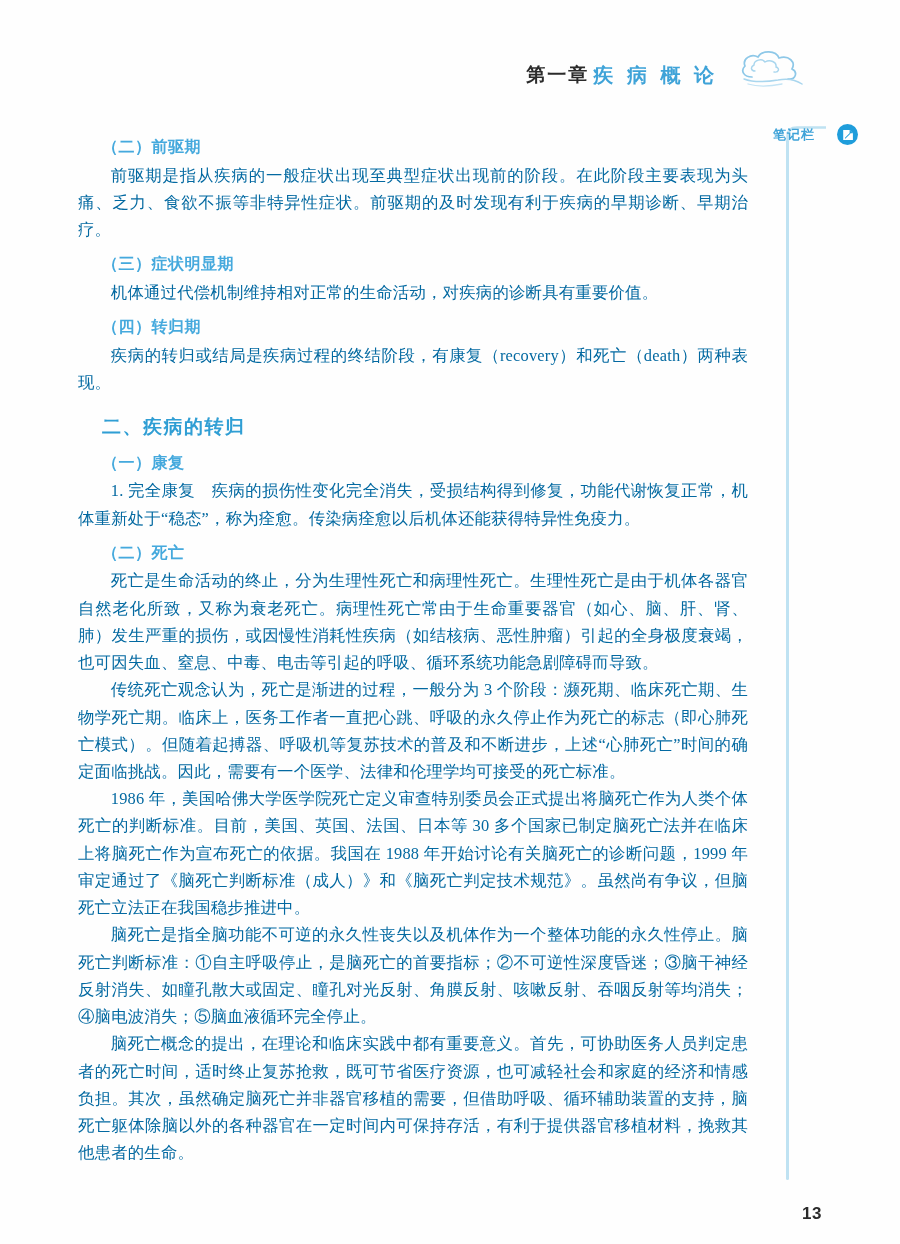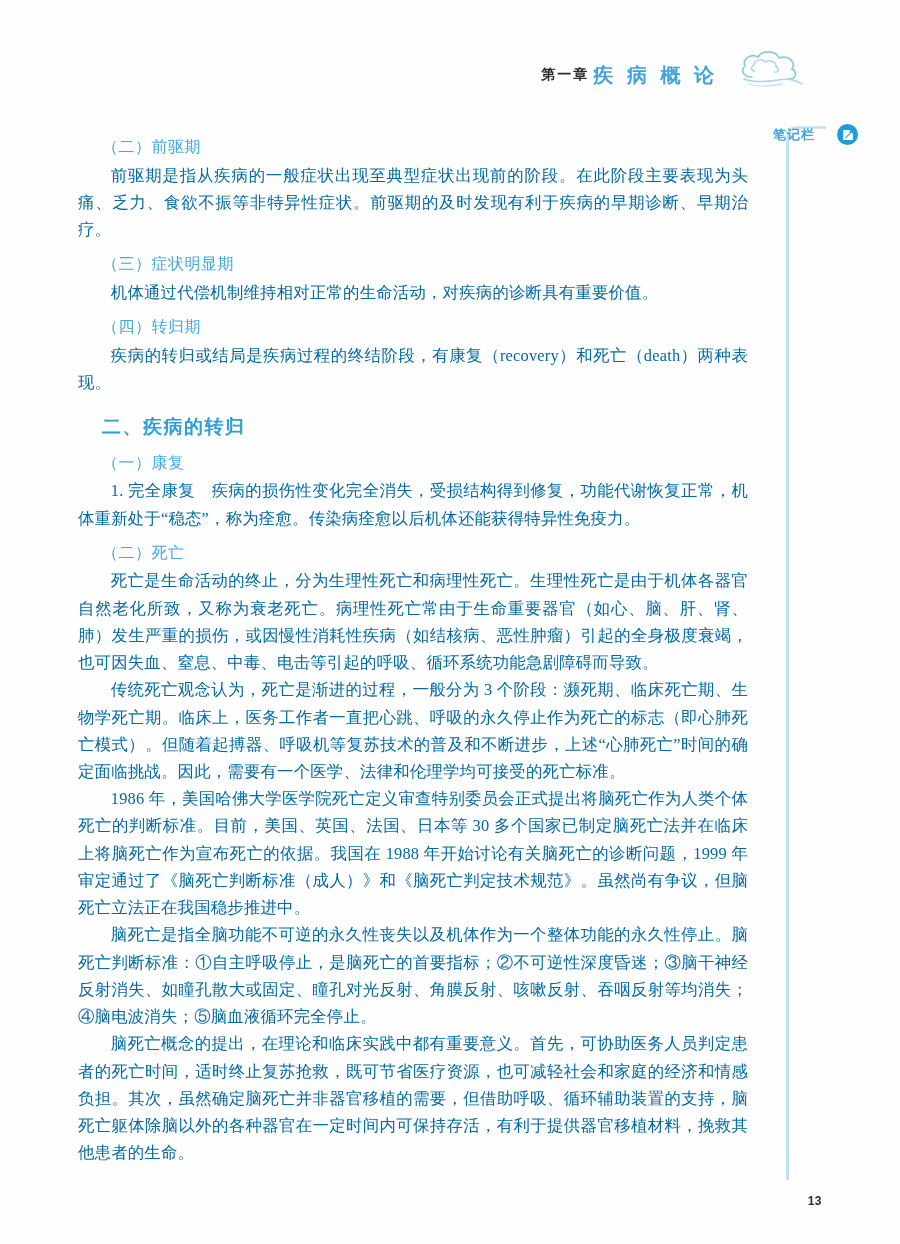--- a/index.html
+++ b/index.html
@@ -28,21 +28,21 @@
   .running-head {
     position: absolute;
     top: 55px;
     right: 92px;
     display: flex;
     align-items: center;
     height: 40px;
   }
   .rh-chapter {
     font-family: "Liberation Serif", "DejaVu Serif", serif;
-    font-size: 14px;
+    font-size: 19px;
     font-weight: bold;
     color: #2b2b2b;
     letter-spacing: 2px;
     white-space: nowrap;
   }
   .rh-title {
     font-family: Liberation Sans, sans-serif;
     font-size: 20px;
     font-weight: bold;
     color: #3fa3d8;
@@ -110,43 +110,43 @@
   .h2 {
     font-size: 19px;
     font-weight: bold;
     color: #2f9ed4;
     letter-spacing: 1.5px;
     margin: 17px 0 6px 24px;
     line-height: 1.5;
   }
   .h3 {
     font-size: 16px;
-    font-weight: normal;
+    font-weight: bold;
     color: #45a9dd;
     letter-spacing: 0.5px;
     margin: 8px 0 2px 24px;
     line-height: 1.6;
   }
   p.para {
     font-size: 16.4px;
     line-height: 1.66;
     margin: 0;
     text-align: justify;
     text-justify: inter-ideograph;
     text-indent: 2em;
     letter-spacing: 0.2px;
     color: #0369a1;
   }
 
   .pagenum {
     position: absolute;
     right: 78px;
-    bottom: 36px;
+    bottom: 20px;
     font-family: "Liberation Sans", sans-serif;
-    font-size: 12px;
+    font-size: 17px;
     font-weight: bold;
     color: #2b2b2b;
     letter-spacing: 0.5px;
   }
 </style>
 </head>
 <body>
 
 <div class="page">
 

